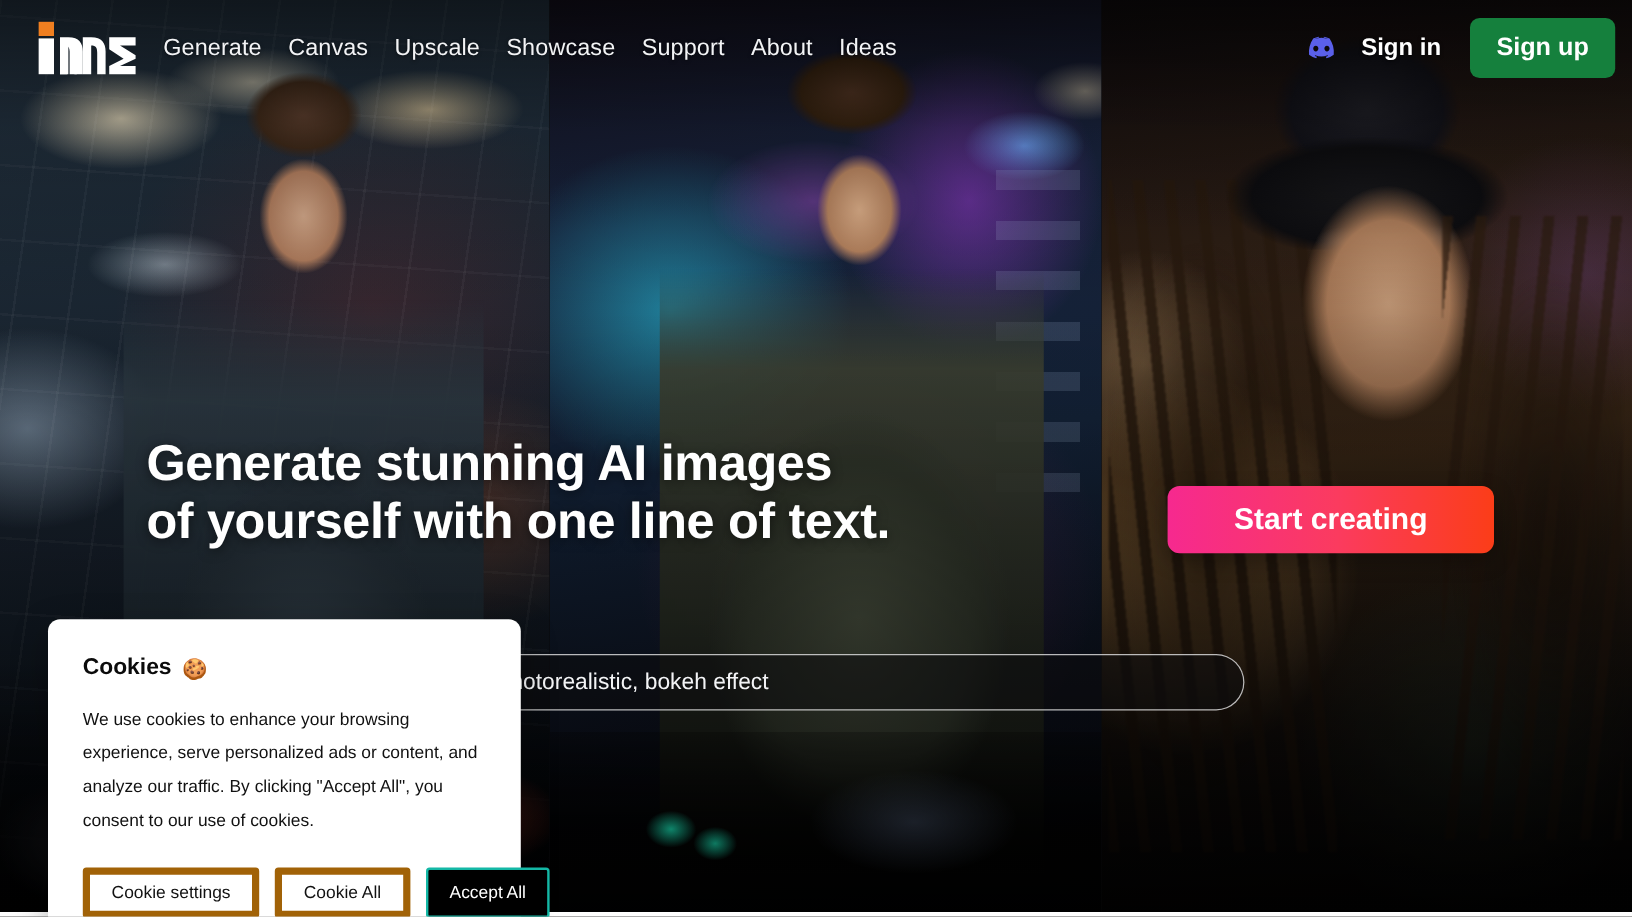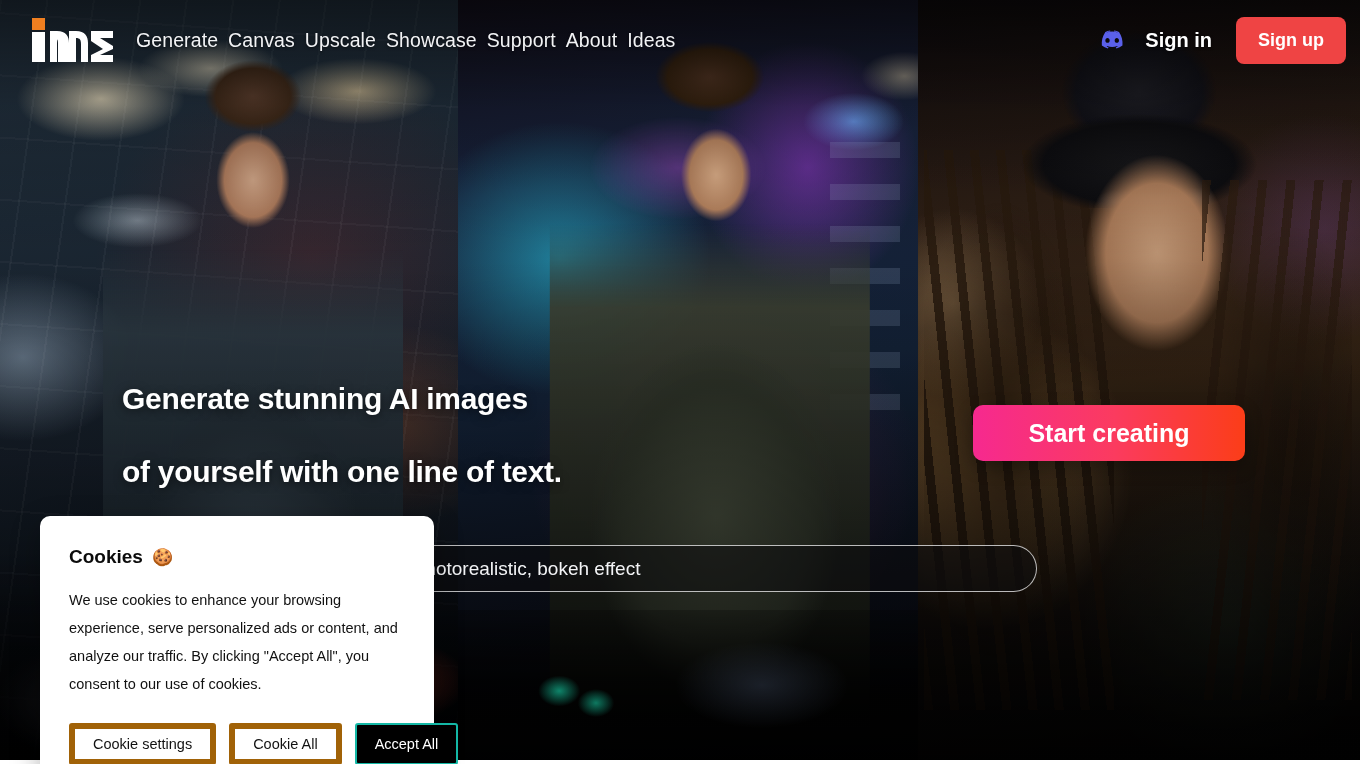--- a/index.html
+++ b/index.html
@@ -177,51 +177,51 @@
   .header {
     position:absolute; left:0; right:0; top:0; height:80px;
     display:flex; align-items:center; z-index:20;
   }
   .logo {
     margin-left:32px; width:82px; height:44px;
     position:relative; flex:none; cursor:pointer;
   }
   .logo svg { display:block; }
 
-  .nav { display:flex; align-items:center; gap:10px; margin-left:22px; }
+  .nav { display:flex; align-items:center; gap:22px; margin-left:22px; }
   .nav a {
     color:#f2f3f5; text-decoration:none; font-size:19.5px; letter-spacing:.1px;
     text-shadow:0 1px 3px rgba(0,0,0,.55);
     white-space:nowrap; cursor:pointer;
   }
 
   .header-right {
     margin-left:auto; margin-right:14px;
     display:flex; align-items:center; gap:0;
   }
   .discord-btn {
     width:42px; height:34px; display:flex; align-items:center; justify-content:center;
     cursor:pointer;
   }
   .signin {
     color:#fff; font-size:20px; font-weight:bold; padding:8px 14px;
     text-decoration:none; text-shadow:0 1px 3px rgba(0,0,0,.6);
     white-space:nowrap; cursor:pointer;
   }
   .signup {
-    background:#ef4444; color:#fff; border:none;
-    font-family:inherit; font-size:18px; font-weight:bold;
+    background:#15803d; color:#fff; border:none;
+    font-family:inherit; font-size:21px; font-weight:bold;
     padding:13px 22px; border-radius:8px; margin-left:10px;
     cursor:pointer; white-space:nowrap;
   }
 
   
   .hero-copy { position:absolute; left:122px; top:362px; z-index:12; }
   .hero-title {
-    color:#fff; font-size:30px; font-weight:bold; line-height:73px;
+    color:#fff; font-size:42px; font-weight:bold; line-height:48px;
     letter-spacing:-.3px; text-shadow:0 2px 10px rgba(0,0,0,.55);
     white-space:pre-line;
   }
 
   .cta {
     position:absolute; left:973px; top:405px; z-index:14;
     width:272px; height:56px; border:none; border-radius:10px;
     background:linear-gradient(90deg, #f6298f 0%, #fb3b5f 52%, #fb3d18 100%);
     color:#fff; font-family:inherit; font-size:25px; font-weight:bold;
     cursor:pointer; box-shadow:0 6px 18px rgba(0,0,0,.28);

